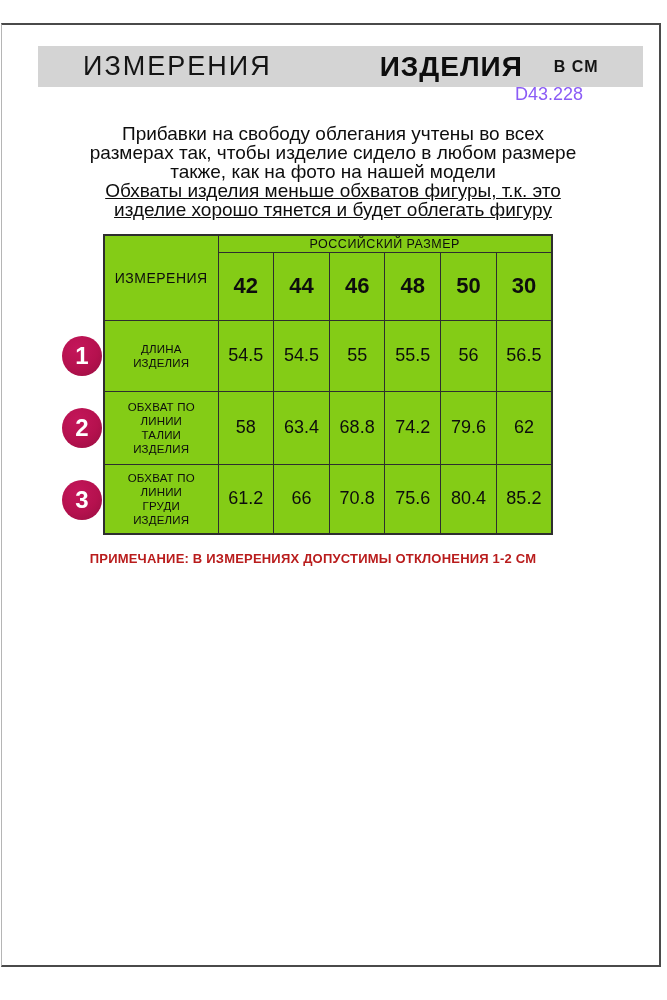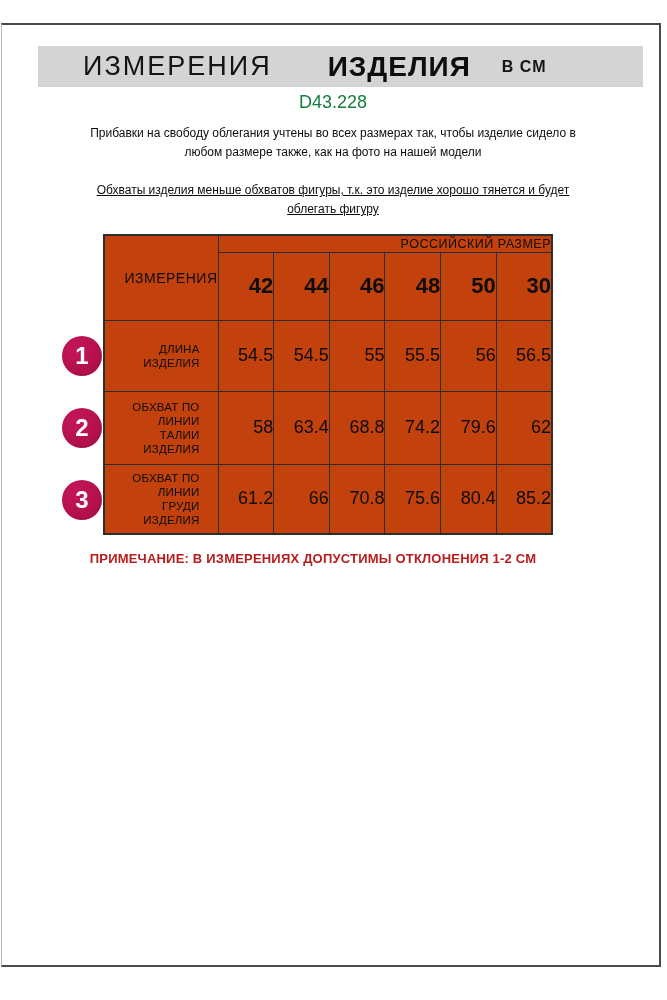--- a/index.html
+++ b/index.html
@@ -30,67 +30,67 @@
   }
   .hb-measure {
     margin-left: 45px;
     font-size: 27px;
     font-weight: 400;
     letter-spacing: 2px;
     color: #141414;
     align-self: center;
   }
   .hb-product {
-    margin-left: 56px;
+    margin-left: 108px;
     font-size: 28px;
     font-weight: 700;
     letter-spacing: 1px;
     color: #0d0d0d;
     align-self: center;
   }
   .hb-unit {
     margin-left: 31px;
     font-size: 16px;
     font-weight: 700;
     letter-spacing: 1px;
     color: #141414;
     align-self: center;
   }
   .product-code {
     position: absolute;
-    left: 83px; top: 92px;
+    left: 83px; top: 84px;
     width: 500px;
-    text-align: center;
+    text-align: right;
     font-size: 18px;
-    color: #15803d;
+    color: #8b5cf6;
   }
   .intro-p1, .intro-p2 {
     position: absolute;
     left: 83px;
     width: 500px;
     text-align: center;
-    font-size: 12px;
+    font-size: 19px;
     line-height: 19px;
     color: #0d0d0d;
   }
   .intro-p1 { top: 124px; }
   .intro-p2 { top: 181px; text-decoration: underline; }
   .size-table {
     position: absolute;
     left: 103px; top: 234px;
     width: 450px;
     border-collapse: collapse;
     table-layout: fixed;
   }
   .size-table td, .size-table th {
     border: 1px solid #2e2e2e;
-    text-align: right;
+    text-align: center;
     vertical-align: middle;
     color: #0d0d0d;
-    background: #c2410c;
+    background: #84cc16;
   }
   .size-table { border: 2px solid #2e2e2e; }
   .col-measure { width: 114px; }
   .cell-measurements {
     font-size: 14px;
     font-weight: 400;
     letter-spacing: 0.5px;
   }
   .cell-size-group {
     height: 17px;

